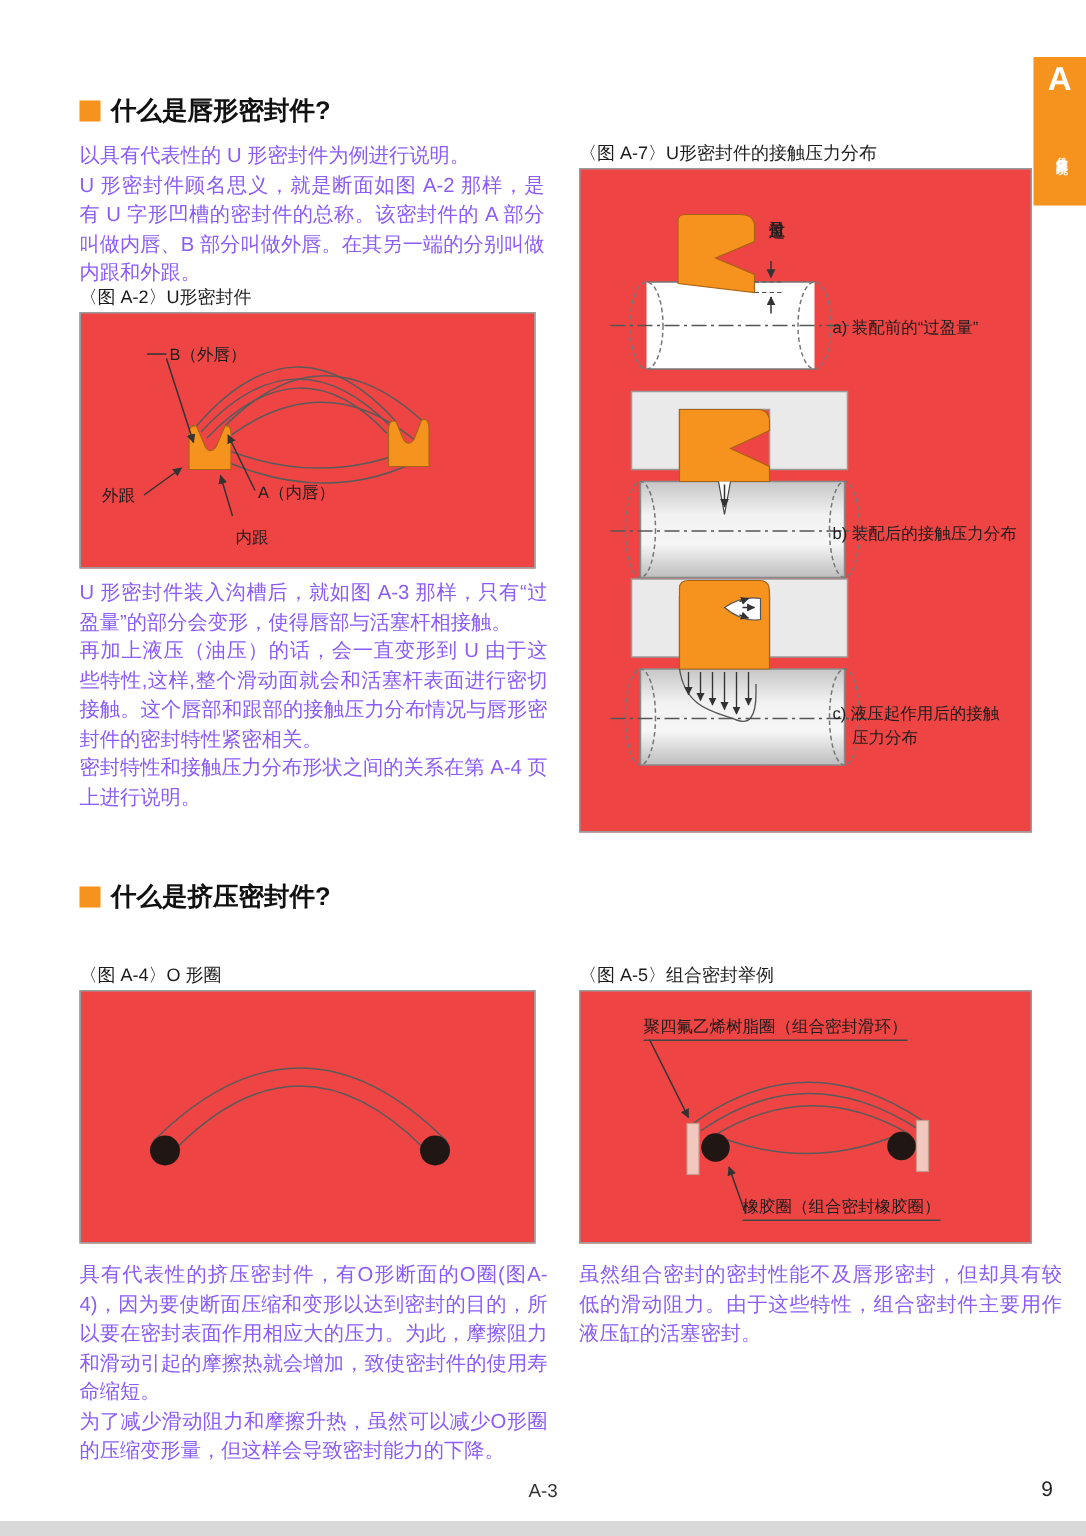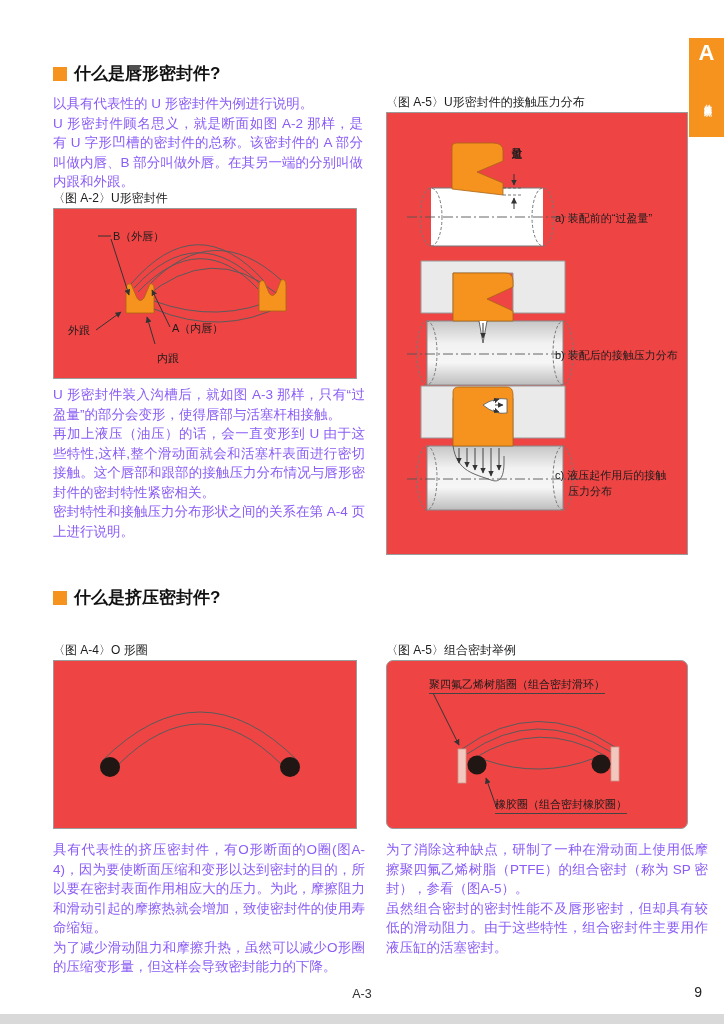--- a/index.html
+++ b/index.html
@@ -85,21 +85,21 @@
     <div class="flabel" style="left:118px;top:112px;">A（内唇）</div>
     <div class="flabel" style="left:103px;top:142px;">内跟</div>
   </div>
 
   <div class="para" style="left:53px;top:385px;width:312px;">
     <p>U 形密封件装入沟槽后，就如图 A-3 那样，只有“过盈量”的部分会变形，使得唇部与活塞杆相接触。</p>
     <p>再加上液压（油压）的话，会一直变形到 U 由于这些特性,这样,整个滑动面就会和活塞杆表面进行密切接触。这个唇部和跟部的接触压力分布情况与唇形密封件的密封特性紧密相关。</p>
     <p>密封特性和接触压力分布形状之间的关系在第 A-4 页上进行说明。</p>
   </div>
 
-  <div class="cap" style="left:386px;top:94px;">〈图 A-5〉U形密封件的接触压力分布</div>
+  <div class="cap" style="left:386px;top:94px;">〈图 A-7〉U形密封件的接触压力分布</div>
   <div class="fig" style="left:386px;top:112px;width:300px;height:441px;">
     <svg width="300" height="441" viewBox="0 0 300 441">
       <defs>
         <marker id="ah3" markerWidth="7" markerHeight="7" refX="5.5" refY="3" orient="auto">
           <path d="M0,0 L6,3 L0,6 Z" fill="#333"></path>
         </marker>
         <linearGradient id="rodGrad" x1="0" y1="0" x2="0" y2="1">
           <stop offset="0" stop-color="#c6c6c6"></stop>
             <stop offset="0.35" stop-color="#f2f2f2"></stop>
           <stop offset="0.65" stop-color="#f6f6f6"></stop>
@@ -172,21 +172,21 @@
       <g stroke="#5a5a5a" stroke-width="1" fill="none">
         <path d="M48,100 Q146,2 244,100"></path>
         <path d="M64,104 Q146,22 228,104"></path>
       </g>
       <circle cx="56" cy="106" r="10" fill="#201714"></circle>
       <circle cx="236" cy="106" r="10" fill="#201714"></circle>
     </svg>
   </div>
 
   <div class="cap" style="left:386px;top:642px;">〈图 A-5〉组合密封举例</div>
-  <div class="fig" style="left:386px;top:660px;width:300px;height:167px;border-radius:7px;">
+  <div class="fig" style="left:386px;top:660px;width:300px;height:167px;">
     <svg width="300" height="167" viewBox="0 0 300 167">
       <defs>
         <marker id="ah5" markerWidth="7" markerHeight="7" refX="5.5" refY="3" orient="auto">
           <path d="M0,0 L6,3 L0,6 Z" fill="#333"></path>
         </marker>
       </defs>
       <g stroke="#5a5a5a" stroke-width="1" fill="none">
         <path d="M75,88 Q150,34 228,86"></path>
         <path d="M80,93 Q150,44 224,91"></path>
         <path d="M86,98 Q152,56 219,95"></path>
@@ -203,21 +203,20 @@
     </svg>
     <div class="flabel ul" style="left:42px;top:16px;">聚四氟乙烯树脂圈（组合密封滑环）</div>
     <div class="flabel ul" style="left:108px;top:136px;text-align:right;">橡胶圈（组合密封橡胶圈）</div>
   </div>
 
   <div class="para" style="left:53px;top:840px;width:312px;">
     <p>具有代表性的挤压密封件，有O形断面的O圈(图A-4)，因为要使断面压缩和变形以达到密封的目的，所以要在密封表面作用相应大的压力。为此，摩擦阻力和滑动引起的摩擦热就会增加，致使密封件的使用寿命缩短。</p>
     <p>为了减少滑动阻力和摩擦升热，虽然可以减少O形圈的压缩变形量，但这样会导致密封能力的下降。</p>
   </div>
   <div class="para" style="left:386px;top:840px;width:322px;">
-    <p>为了消除这种缺点，研制了一种在滑动面上使用低摩擦聚四氟乙烯树脂（PTFE）的组合密封（称为 SP 密封），参看（图A-5）。</p>
     <p>虽然组合密封的密封性能不及唇形密封，但却具有较低的滑动阻力。由于这些特性，组合密封件主要用作液压缸的活塞密封。</p>
   </div>
 
   <div class="footer-center">A-3</div>
   <div class="footer-page">9</div>
   <div class="bottom-bar"></div>
 
 </div>
 
 </body></html>

